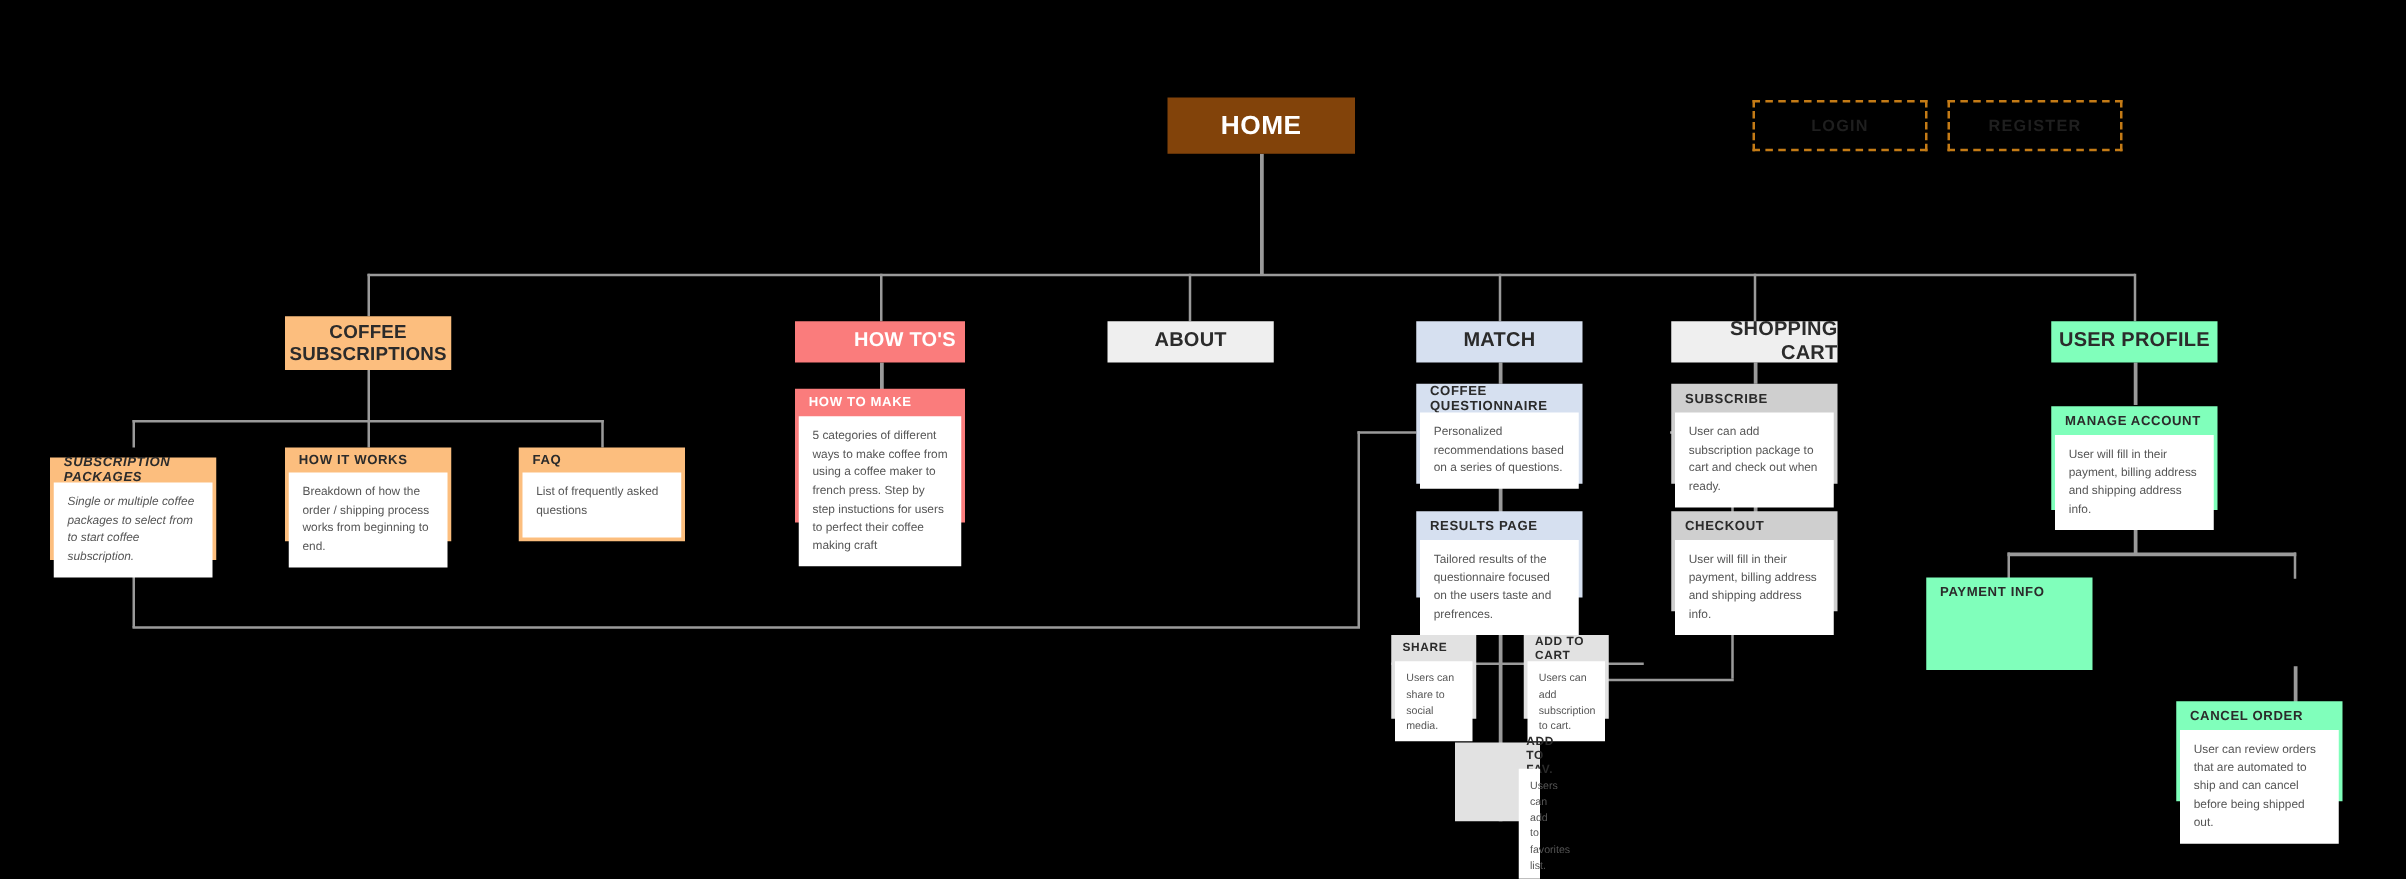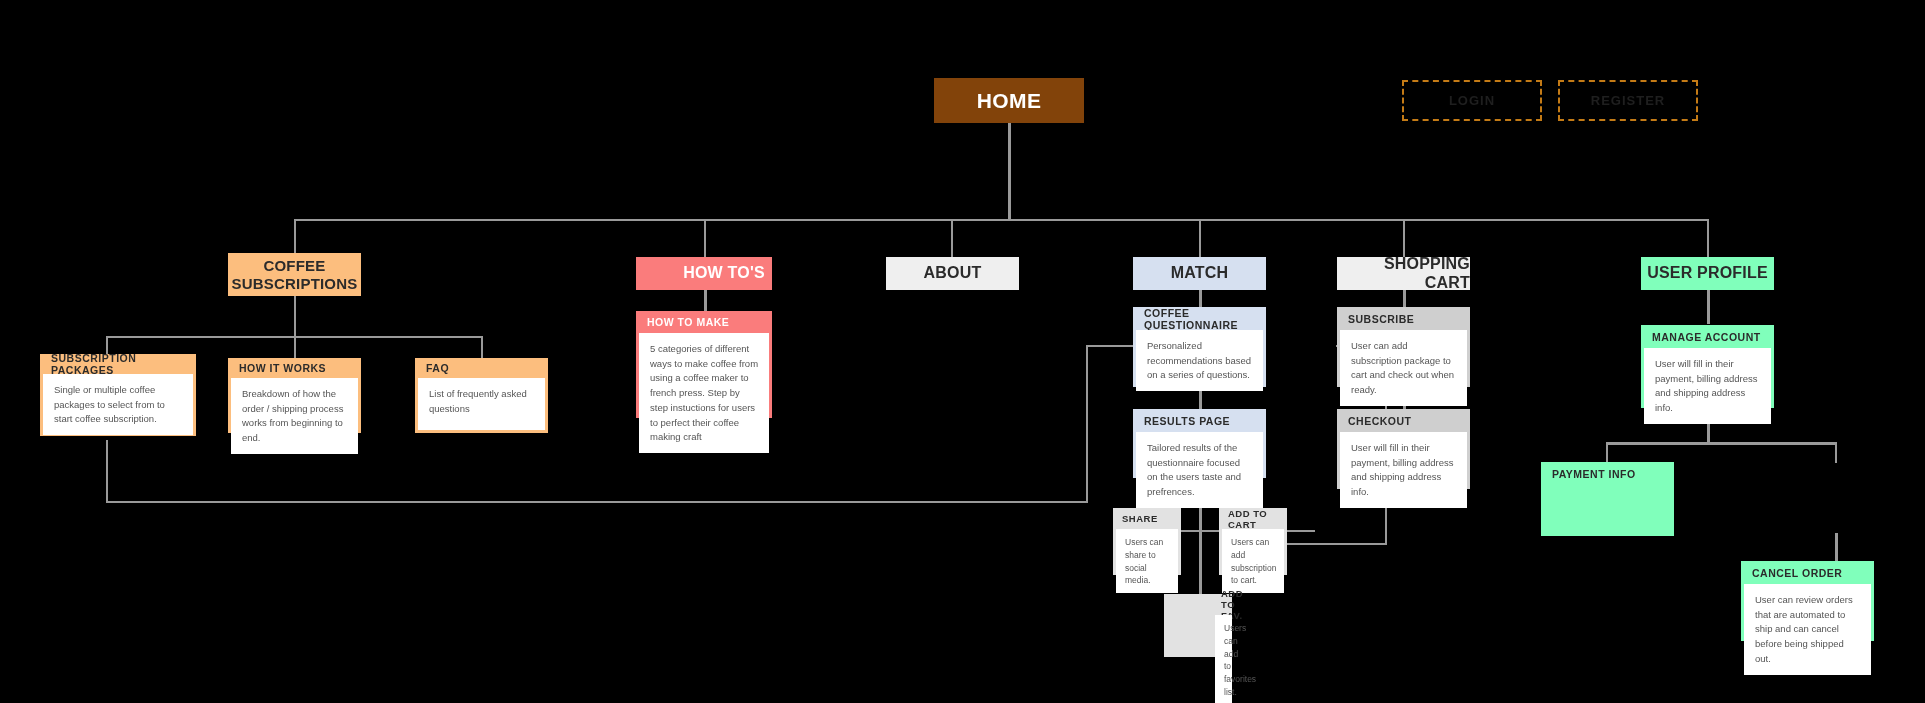--- a/index.html
+++ b/index.html
@@ -136,21 +136,21 @@
 
   <div class="node authbox" style="left:1558px;top:80px;width:140px;height:41px;">
     <span>REGISTER</span>
   </div>
 
   <div class="node sect orange" style="left:228px;top:253px;width:133px;height:43px;flex-direction:column;">
     <span>COFFEE</span>
     <span>SUBSCRIPTIONS</span>
   </div>
 
-  <div class="node card orange" style="left:40px;top:354px;width:156px;height:82px;">
+  <div class="node card orange" style="left:40px;top:366px;width:133px;height:82px;font-style:italic;">
     <div class="hd">SUBSCRIPTION PACKAGES</div>
     <div class="bd">Single or multiple coffee packages to select from to start coffee subscription.</div>
   </div>
 
   <div class="node card orange" style="left:228px;top:358px;width:133px;height:75px;">
     <div class="hd">HOW IT WORKS</div>
     <div class="bd">Breakdown of how the order / shipping process works from beginning to end.</div>
   </div>
 
   <div class="node card orange" style="left:415px;top:358px;width:133px;height:75px;">

